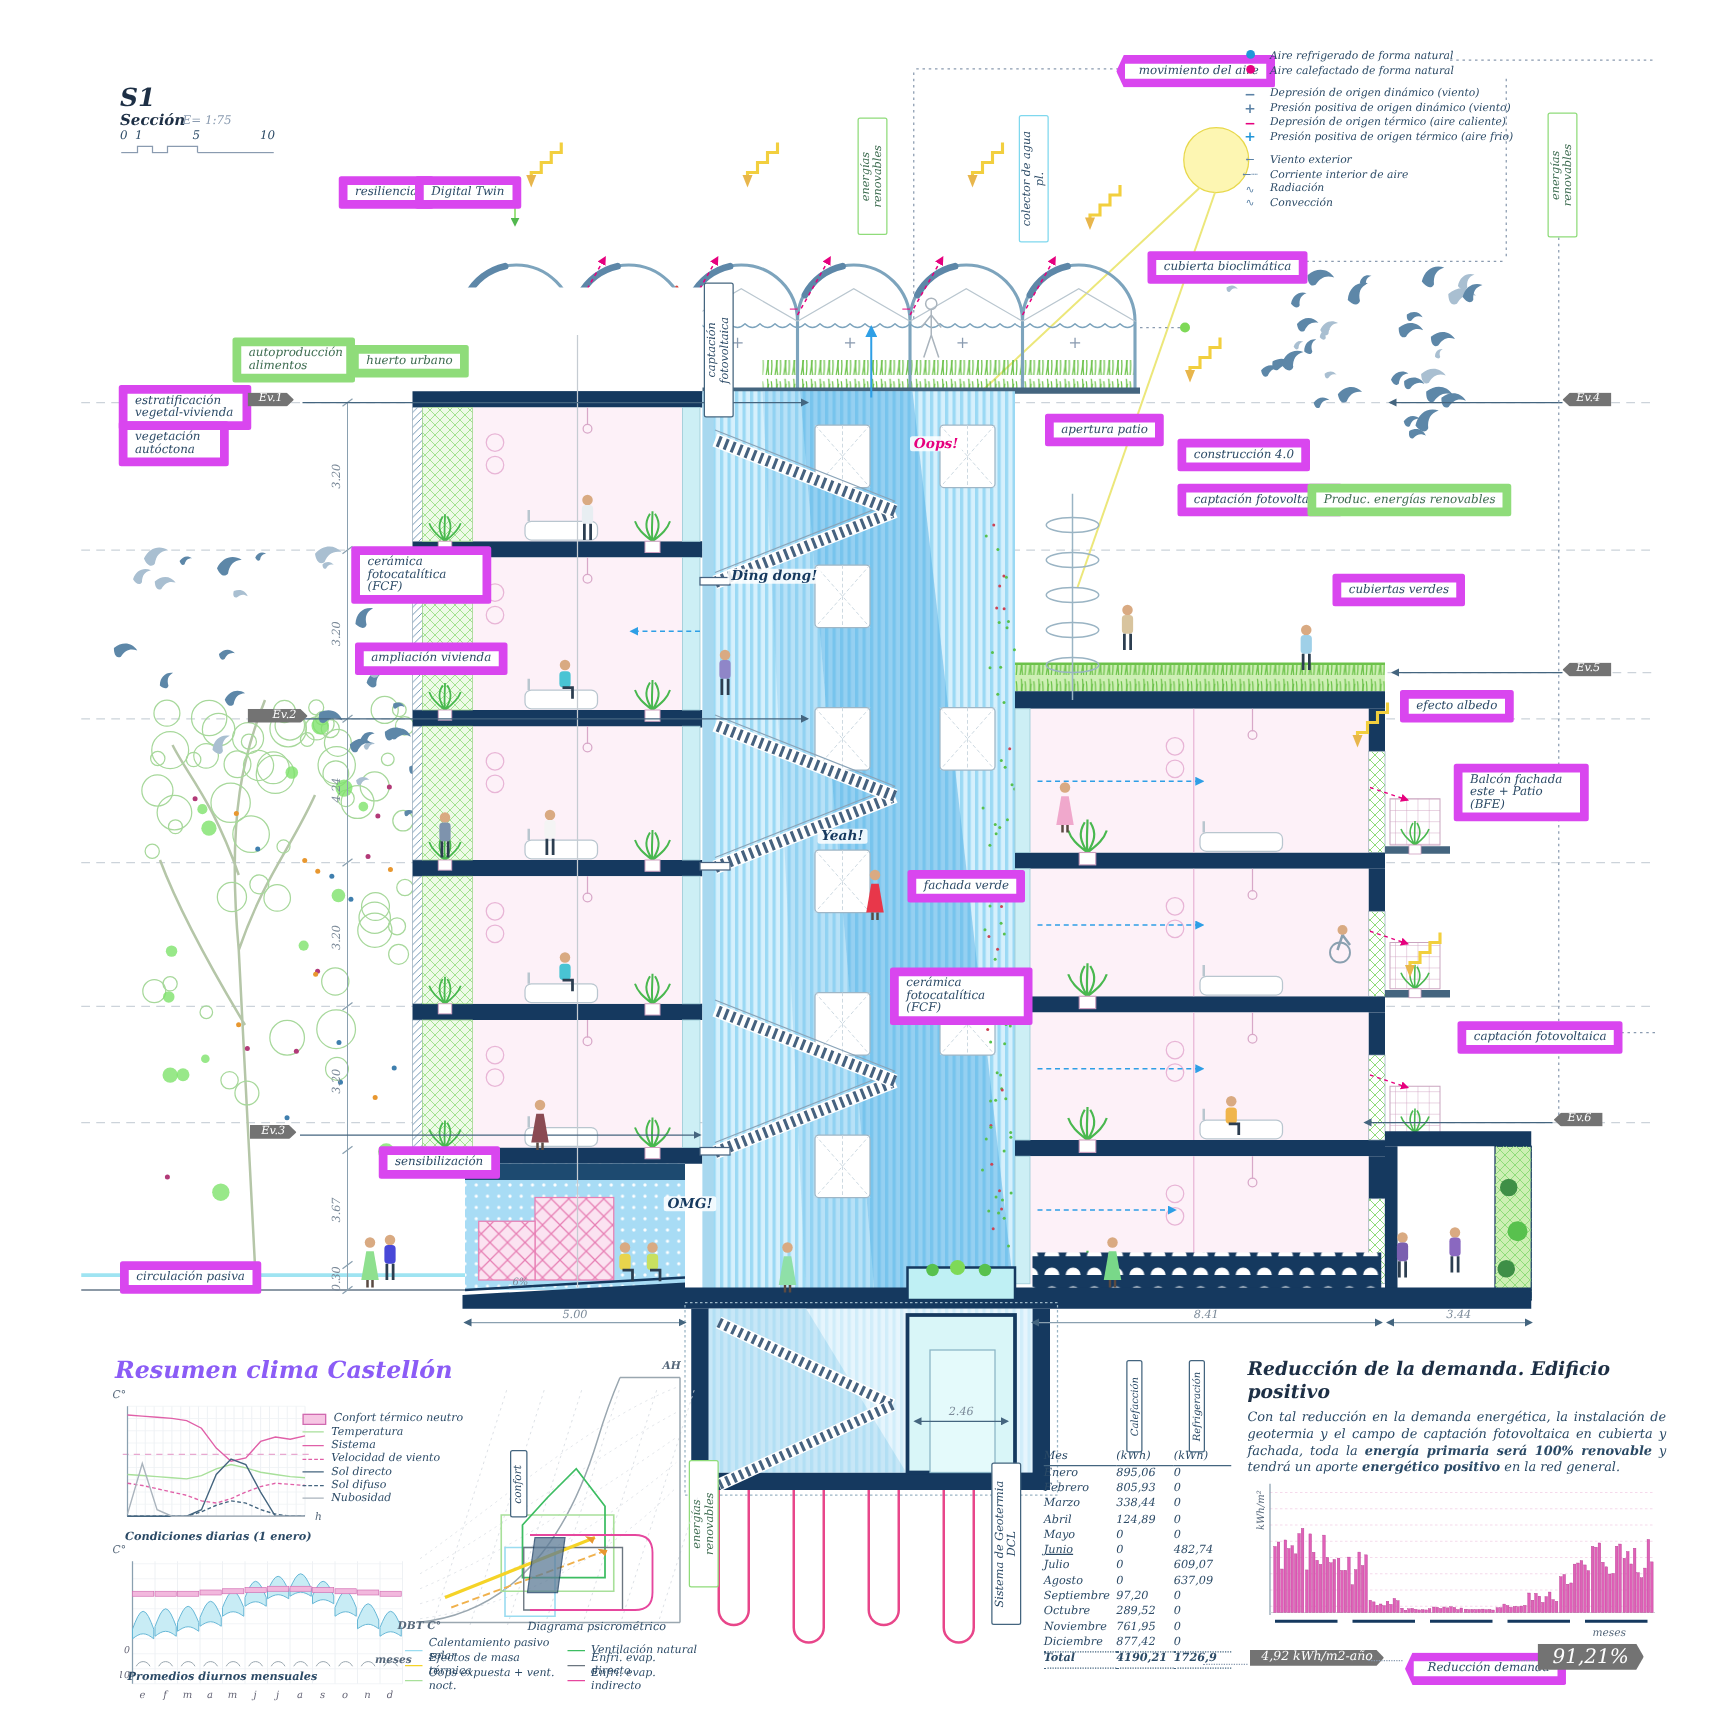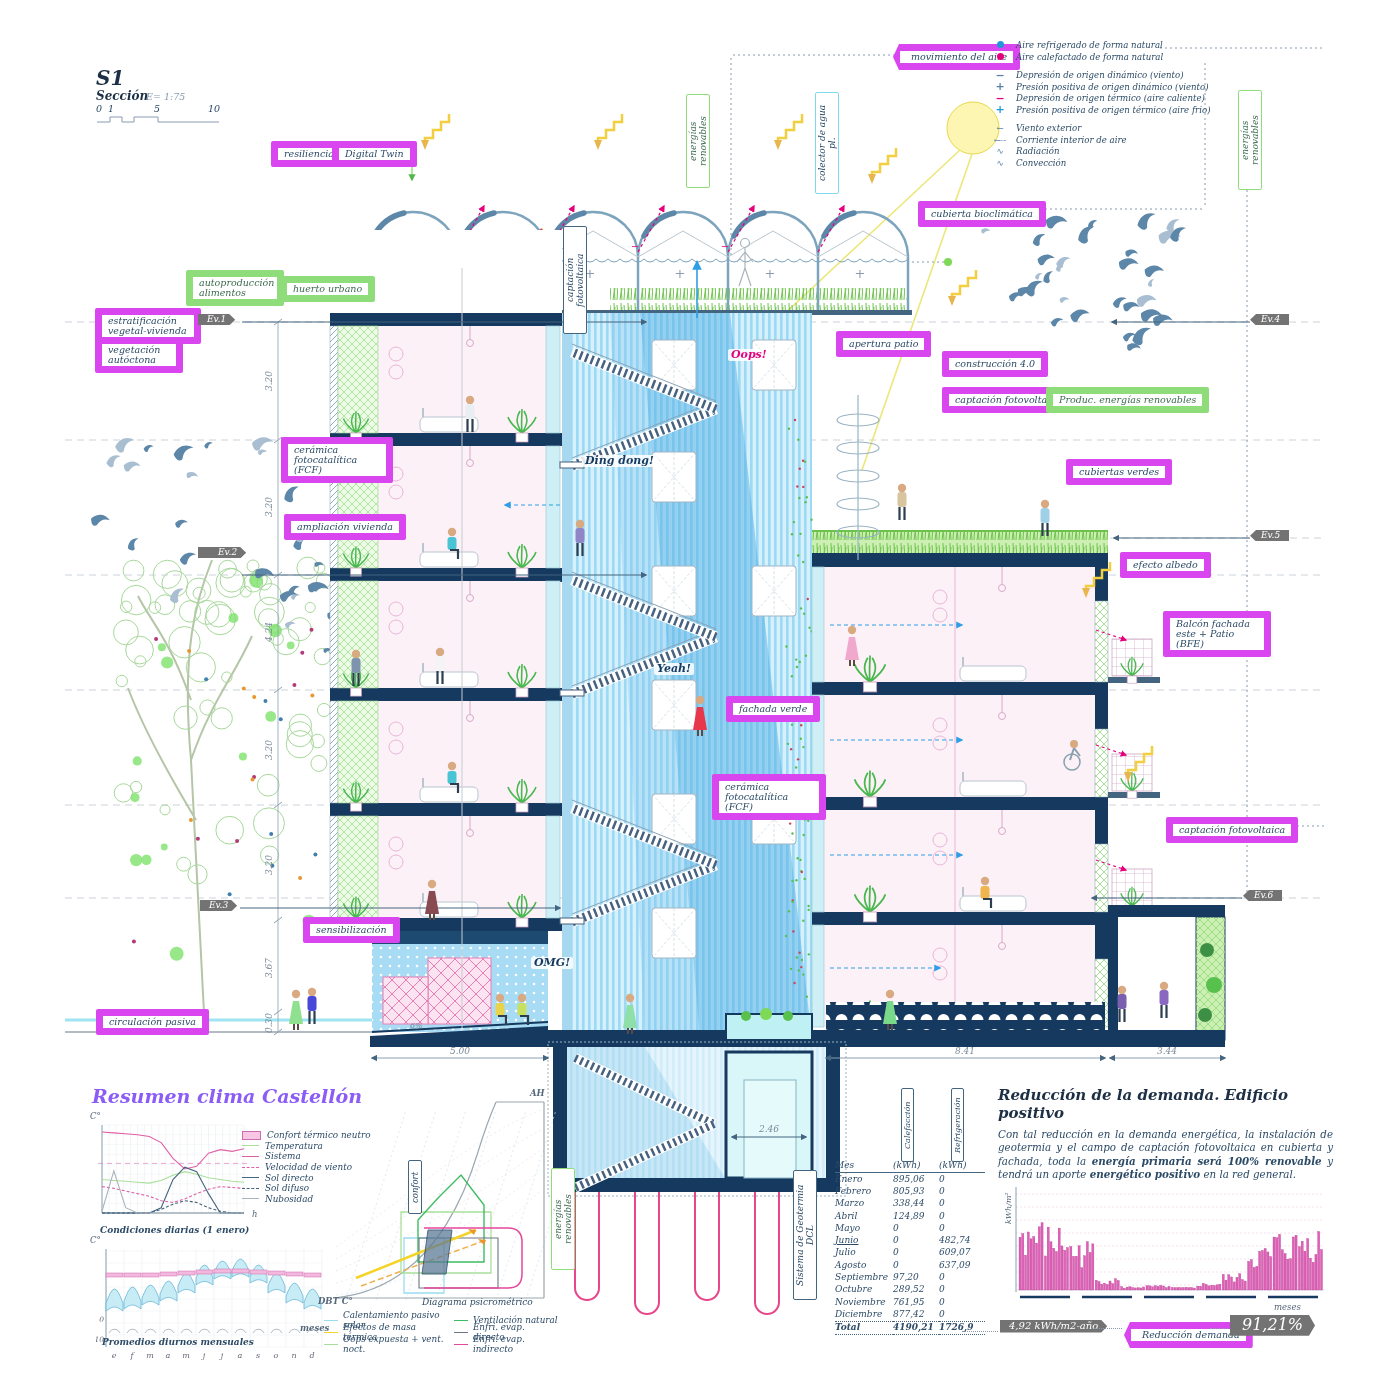--- a/index.html
+++ b/index.html
@@ -957,21 +957,21 @@
 <div class="lab flag two" style="left:1163px;top:611px;width:82px;">Balcón fachada este + Patio (BFE)</div>
 <div class="lab flag" style="left:1166px;top:817px;">captación fotovoltaica</div>
 <div class="lab flag" style="left:836px;top:331px;">apertura patio</div>
 <div class="lab flag" style="left:726px;top:696px;">fachada verde</div>
 <div class="lab flag two" style="left:712px;top:774px;width:88px;">cerámica fotocatalítica (FCF)</div>
 <div class="lab speech mag" style="left:728px;top:349px;">Oops!</div>
 <div class="lab speech" style="left:582px;top:455px;">Ding dong!</div>
 <div class="lab speech" style="left:654px;top:663px;">Yeah!</div>
 <div class="lab speech" style="left:531px;top:957px;">OMG!</div>
 <div class="lab badge pt-r" style="left:198px;top:314px;">Ev.1</div>
-<div class="lab badge pt-r" style="left:198px;top:547px;padding-left:20px;">Ev.2</div>
+<div class="lab badge pt-r" style="left:198px;top:567px;padding-left:20px;">Ev.2</div>
 <div class="lab badge pt-r" style="left:200px;top:900px;">Ev.3</div>
 <div class="lab badge pt-l" style="left:1250px;top:314px;">Ev.4</div>
 <div class="lab badge pt-l" style="left:1250px;top:530px;">Ev.5</div>
 <div class="lab badge pt-l" style="left:1243px;top:890px;">Ev.6</div>
 <div class="vflag" style="left:563px;top:226px;height:96px;">captación fotovoltaica</div>
 <div class="vflag green" style="left:686px;top:94px;height:82px;">energías renovables</div>
 <div class="vflag cyan" style="left:815px;top:92px;height:90px;">colector de agua pl.</div>
 <div class="vflag green" style="left:1238px;top:90px;height:88px;">energías renovables</div>
 <div class="vflag green" style="left:551px;top:1168px;height:90px;">energías renovables</div>
 <div class="vflag" style="left:793px;top:1170px;height:118px;">Sistema de Geotermia DCL</div>

